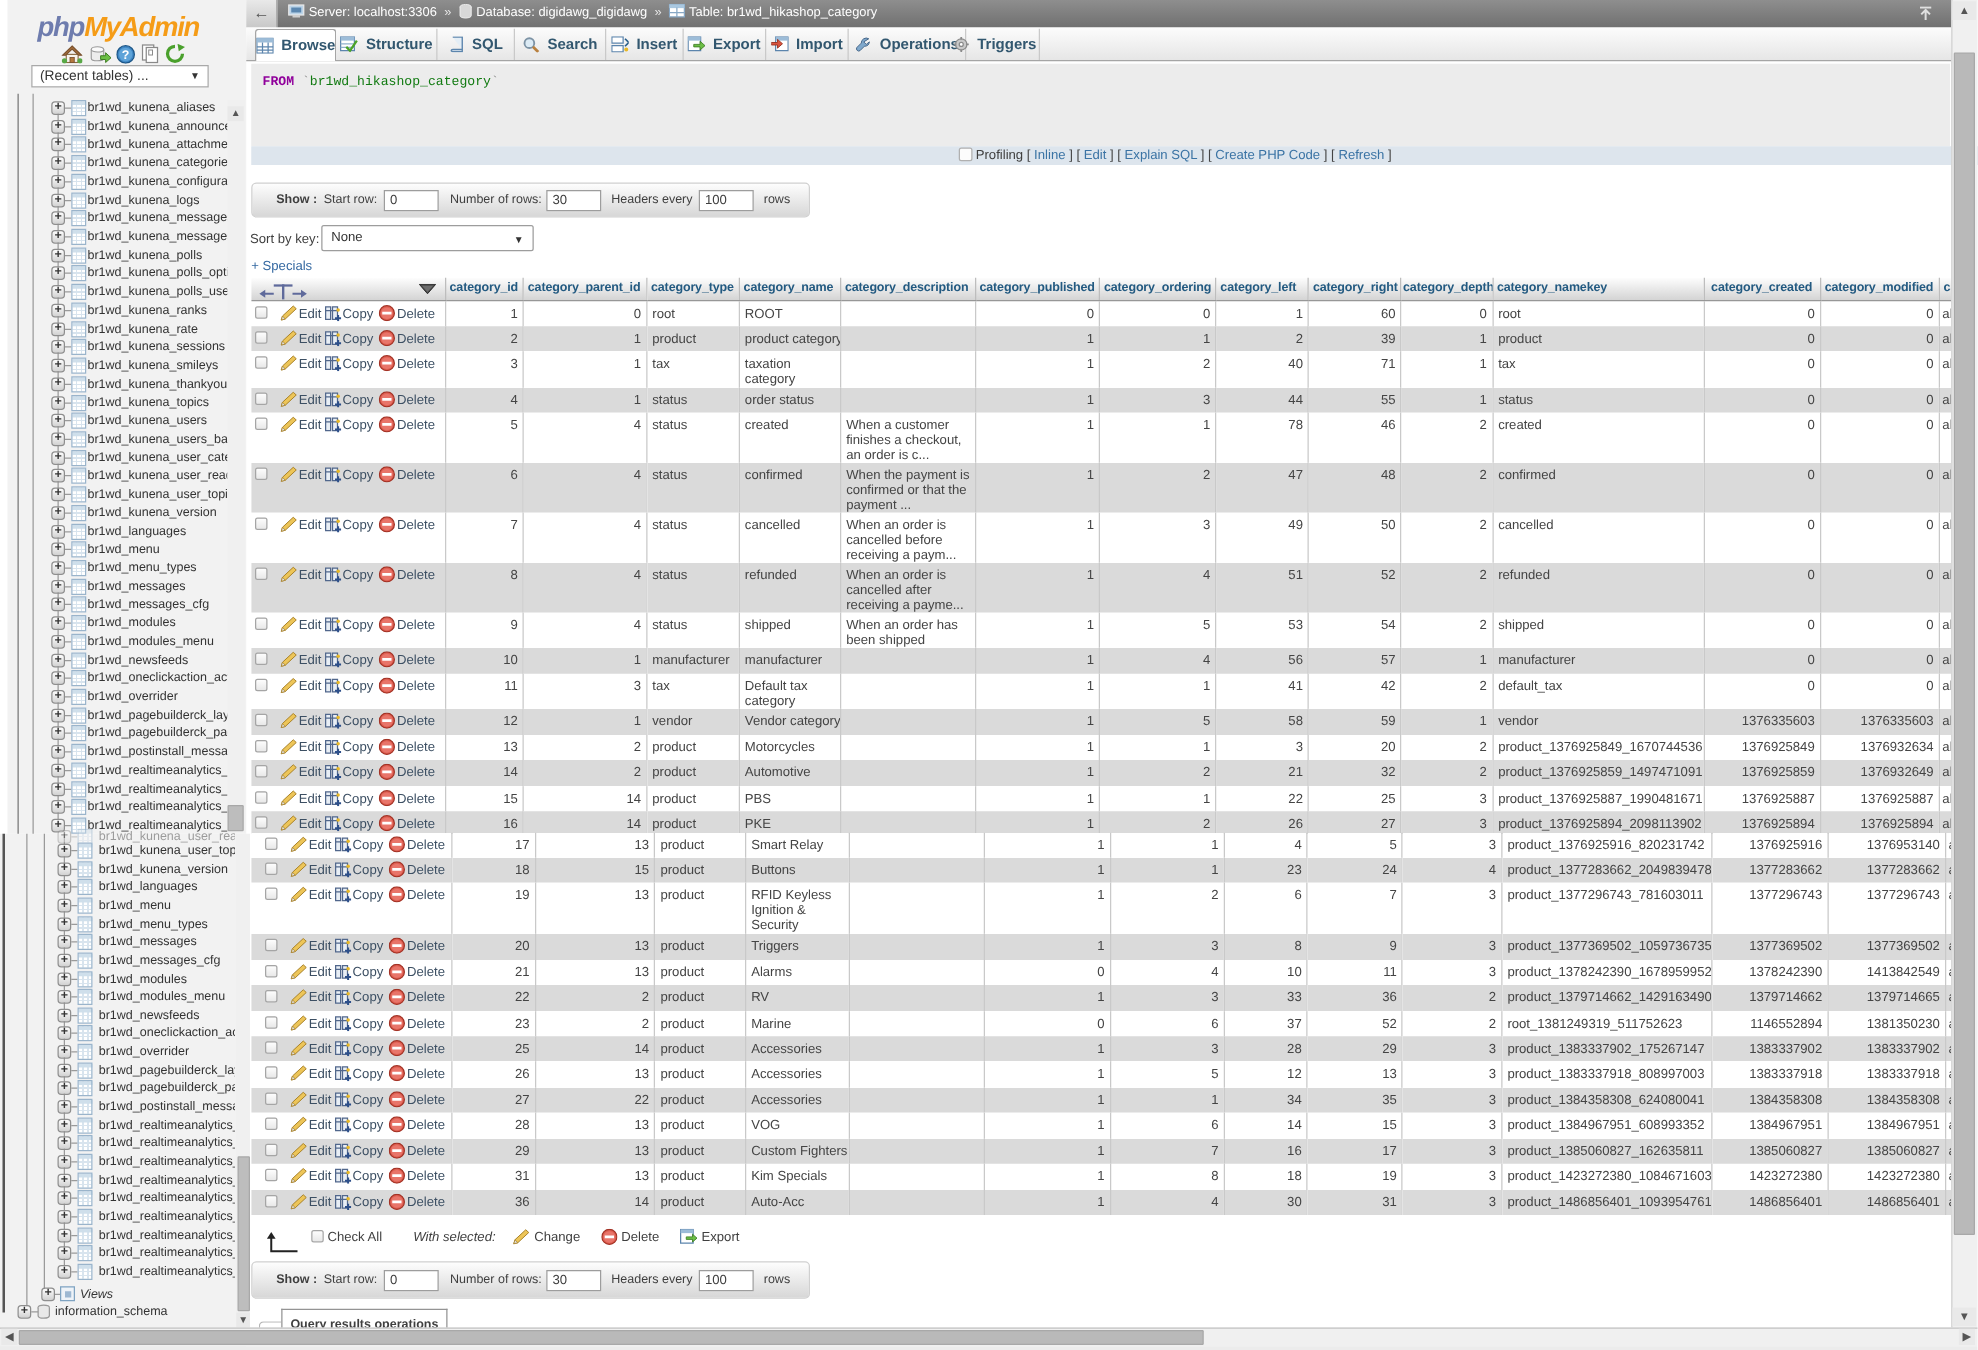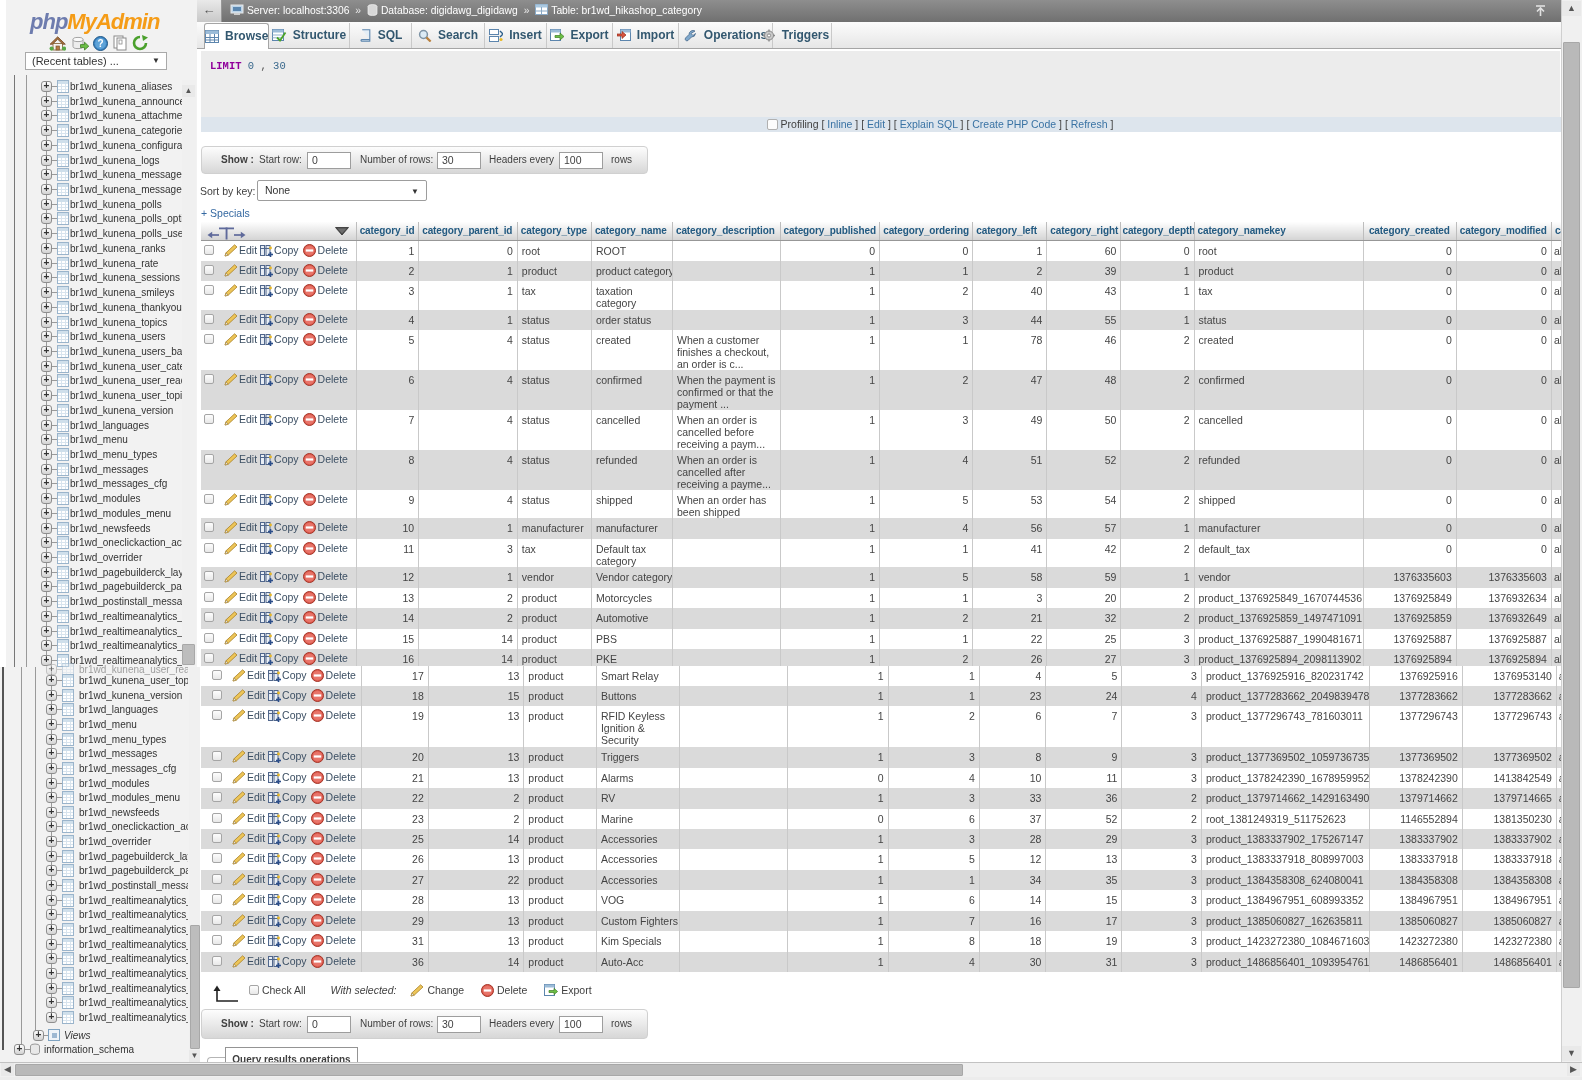--- a/index.html
+++ b/index.html
@@ -588,21 +588,21 @@
         <circle cx="7" cy="6.5" r="1.6" fill="#fff" stroke="#8a8a8a"></circle>
         <g stroke="#8a8a8a" stroke-width="1.4">
           <line x1="7" y1="0.5" x2="7" y2="2.5"></line>
           <line x1="7" y1="10.5" x2="7" y2="12.5"></line>
           <line x1="1" y1="6.5" x2="3" y2="6.5"></line>
           <line x1="11" y1="6.5" x2="13" y2="6.5"></line>
         </g>
       </svg>Triggers</div>
 </div>
 <div class="abs" id="sqlbox">
-    <div><span class="kw">LIMIT</span> <span style="color:#39688c">0</span> <span style="color:#555">,</span> <span style="color:#39688c">30</span></div>
+    <div><span class="kw">FROM</span> <span style="color:#7a7a7a">`</span><span style="color:#117a11">br1wd_hikashop_category</span><span style="color:#7a7a7a">`</span></div>
   </div>
 <div class="abs" id="bluebar"><span class="ckbox"></span> <b style="font-weight:normal;color:#3f3f3f">Profiling</b> [ <a>Inline</a> ] [ <a>Edit</a> ] [ <a>Explain SQL</a> ] [ <a>Create PHP Code</a> ] [ <a>Refresh</a> ]</div>
 <div class="abs showbox" style="left:201px;top:146px;width:447px;height:28px">
     <b style="position:absolute;left:19px;top:7px">Show :</b>
     <span style="position:absolute;left:57px;top:7px">Start row:</span>
     <span class="inp" style="position:absolute;left:105px;top:5px;width:44px;margin:0">0</span>
     <span style="position:absolute;left:158px;top:7px">Number of rows:</span>
     <span class="inp" style="position:absolute;left:235px;top:5px;width:44px;margin:0">30</span>
     <span style="position:absolute;left:287px;top:7px">Headers every</span>
     <span class="inp" style="position:absolute;left:357px;top:5px;width:44px;margin:0">100</span>
@@ -746,21 +746,21 @@
               <rect x="2.8" y="5.4" width="7.4" height="2.2" fill="#fff"></rect>
             </svg><span class="alink" style="margin-left:2px">Delete</span></td>
           <td class="n">3</td>
           <td class="n">1</td>
           <td class="t">tax</td>
           <td class="t">taxation<br>category</td>
           <td class="t"></td>
           <td class="n">1</td>
           <td class="n">2</td>
           <td class="n">40</td>
-          <td class="n">43</td>
+          <td class="n">71</td>
           <td class="n">1</td>
           <td class="t">tax</td>
           <td class="n">0</td>
           <td class="n">0</td>
           <td class="t" style="padding-left:2px">al</td>
         </tr>
         <tr class="ev" style="height:20px">
           <td class="act" style="padding-left:3px"><span class="cb"></span><span style="display:inline-block;width:10px"></span><svg class="ic" width="14" height="13">
               <path d="M1,12 L2,8.8 L10.6,0.8 L13,3 L4.2,11.2 Z" fill="#edc558" stroke="#a8822a" stroke-width="0.8"></path>
               <path d="M1,12 L2,8.8 L4.2,11.2 Z" fill="#e0e0e0" stroke="#a8822a" stroke-width="0.6"></path>

